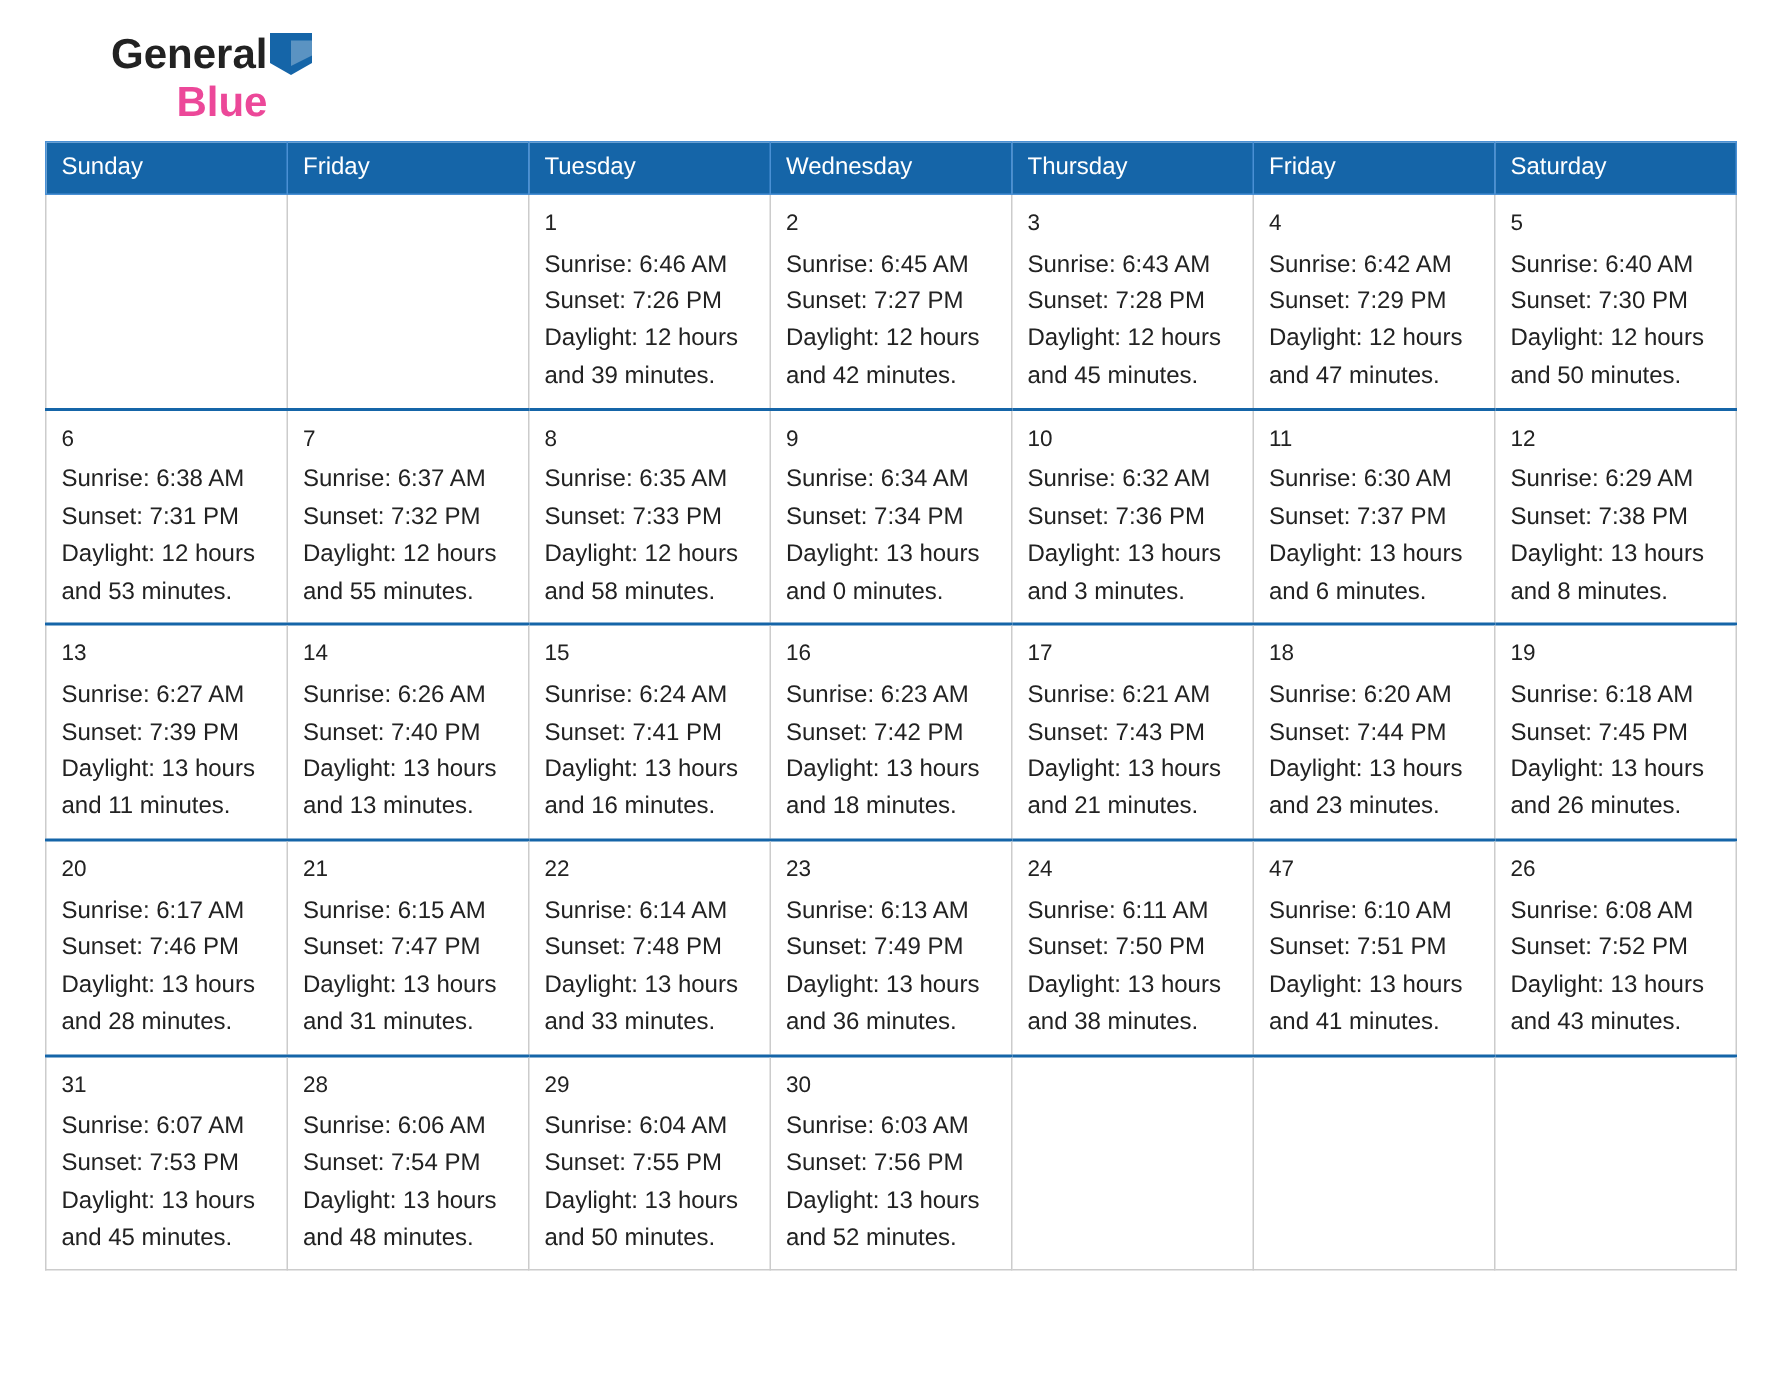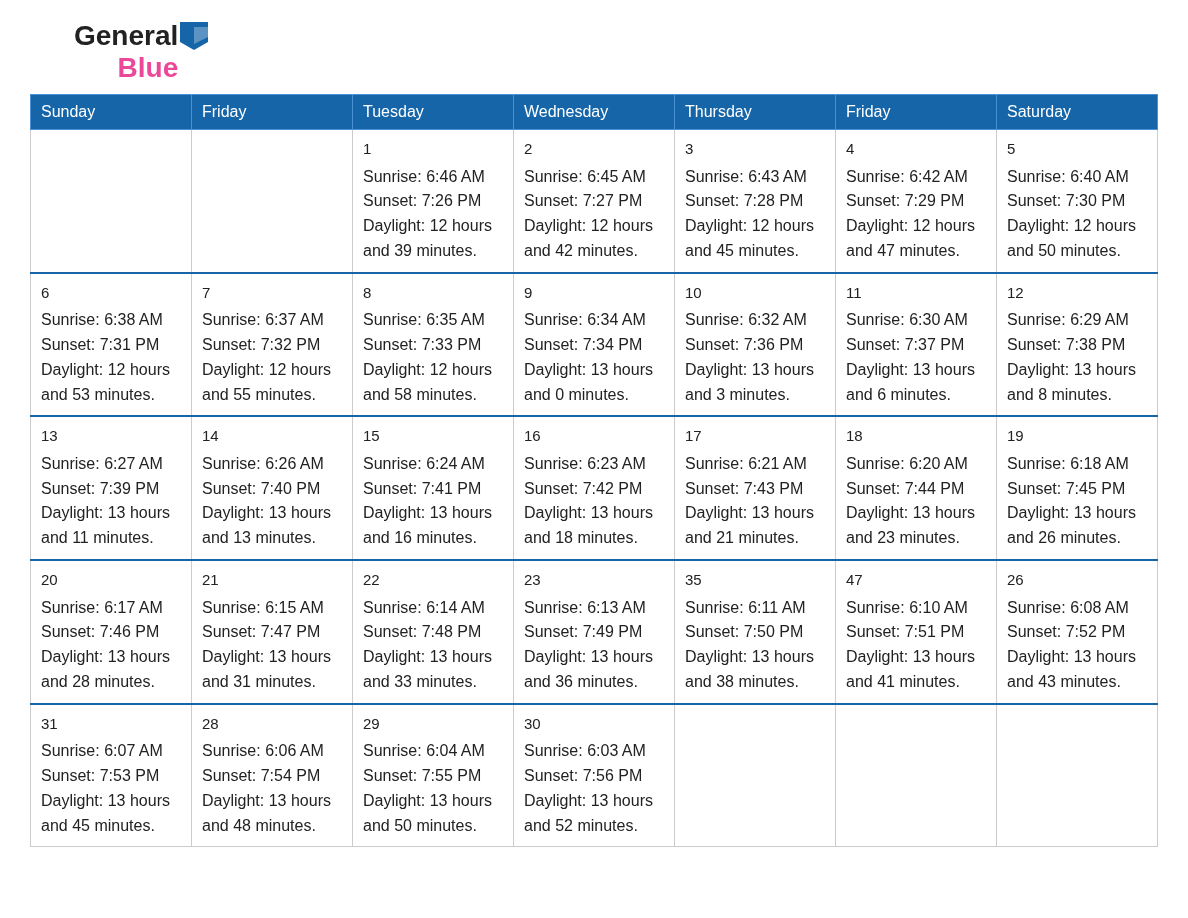--- a/index.html
+++ b/index.html
@@ -222,21 +222,21 @@
         </td>
         <td>
           <span class="day-num">22</span>
           <div class="day-info">Sunrise: 6:14 AM<br>Sunset: 7:48 PM<br>Daylight: 13 hours and 33 minutes.</div>
         </td>
         <td>
           <span class="day-num">23</span>
           <div class="day-info">Sunrise: 6:13 AM<br>Sunset: 7:49 PM<br>Daylight: 13 hours and 36 minutes.</div>
         </td>
         <td>
-          <span class="day-num">35</span>
+          <span class="day-num">24</span>
           <div class="day-info">Sunrise: 6:11 AM<br>Sunset: 7:50 PM<br>Daylight: 13 hours and 38 minutes.</div>
         </td>
         <td>
           <span class="day-num">47</span>
           <div class="day-info">Sunrise: 6:10 AM<br>Sunset: 7:51 PM<br>Daylight: 13 hours and 41 minutes.</div>
         </td>
         <td>
           <span class="day-num">26</span>
           <div class="day-info">Sunrise: 6:08 AM<br>Sunset: 7:52 PM<br>Daylight: 13 hours and 43 minutes.</div>
         </td>

